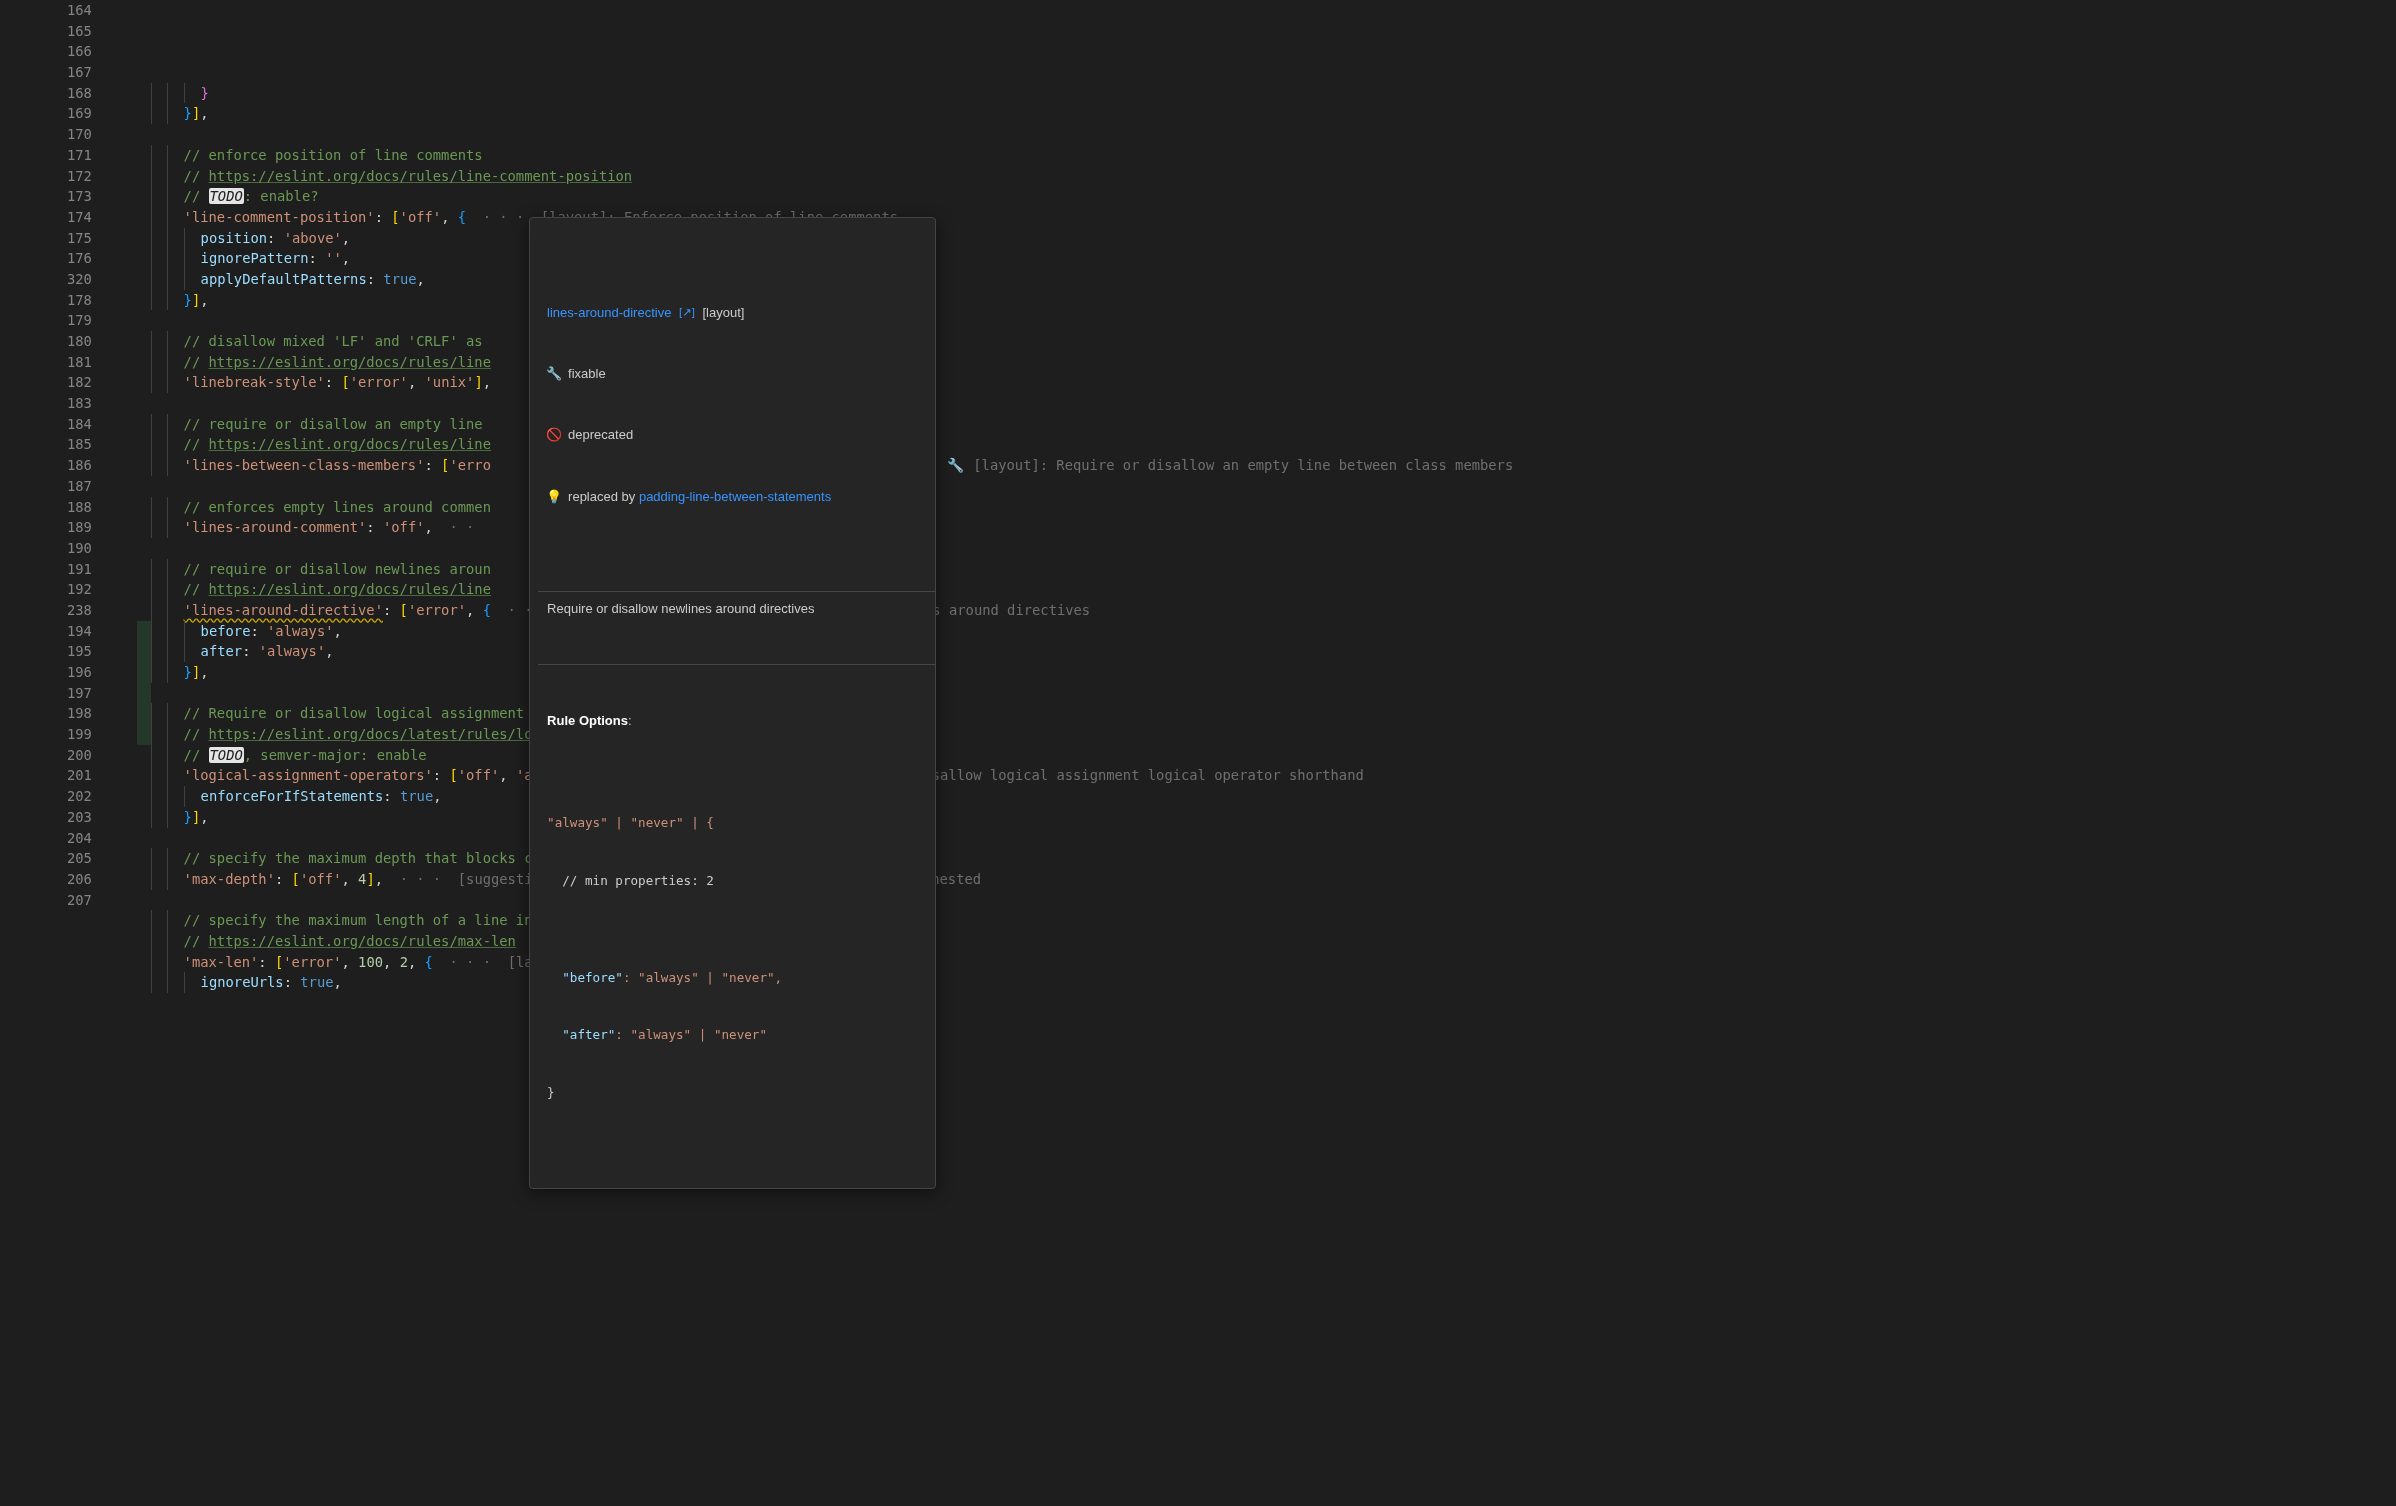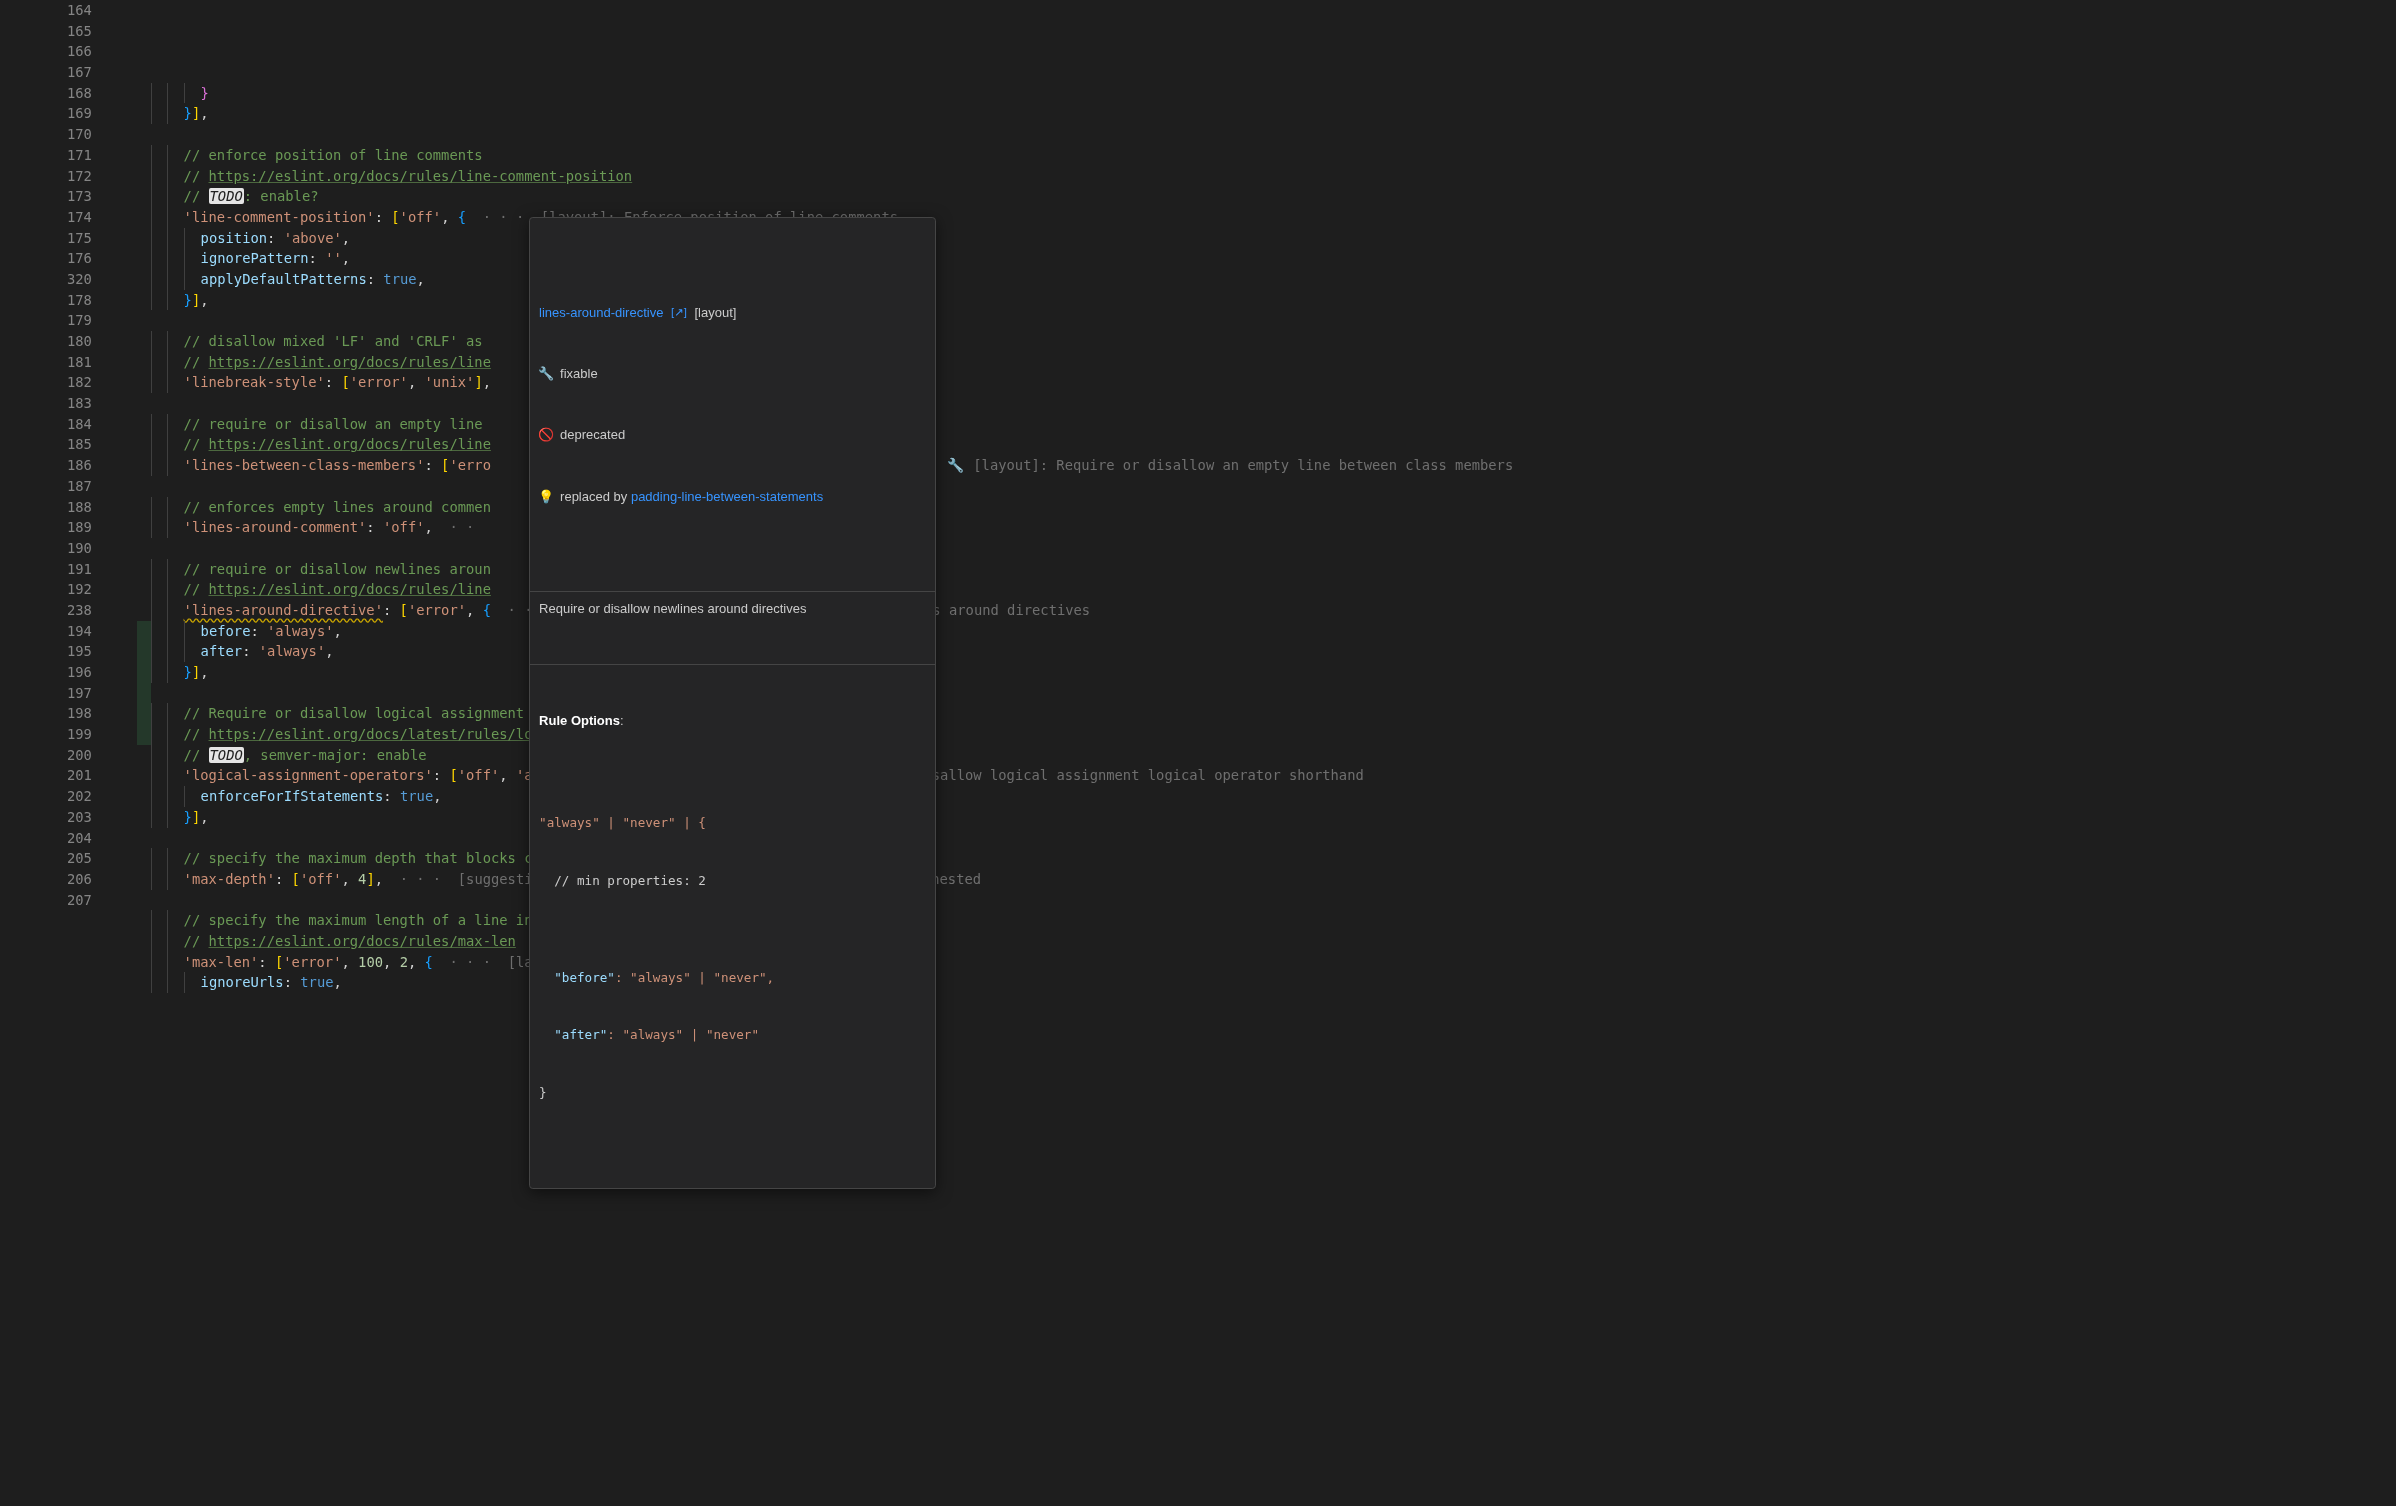--- a/index.html
+++ b/index.html
@@ -119,21 +119,21 @@
     width: 405px;
     background: var(--hover-bg);
     border: 1px solid var(--hover-border);
     border-radius: 3.8px;
     box-shadow: 0 3.8px 15px rgba(0,0,0,0.5);
     font-family: -apple-system, BlinkMacSystemFont, "Segoe UI", sans-serif;
     font-size: 13px;
     color: var(--hover-text);
     z-index: 10;
   }
-  .hover .section { padding: 6.7px 9.5px; }
+  .hover .section { padding: 6.7px 9.5px; margin-left: 8px; }
   .hover .sep { border-top: 1px solid var(--hover-border); }
   .hover .title-row { display: flex; align-items: center; gap: 7.6px; flex-wrap: wrap; }
   .hover a.rule-link {
     color: var(--hover-link);
     text-decoration: none;
   }
   .hover .ext-icon {
     color: var(--hover-link);
     font-size: 11.4px;
   }

